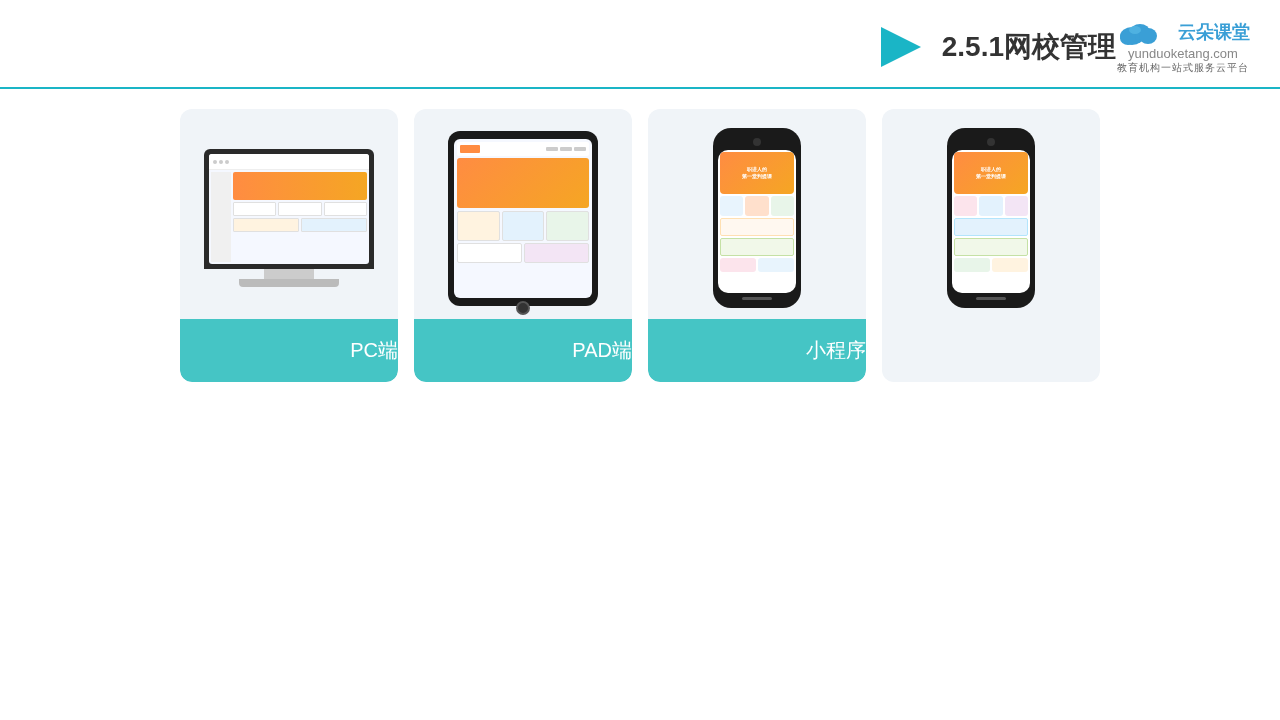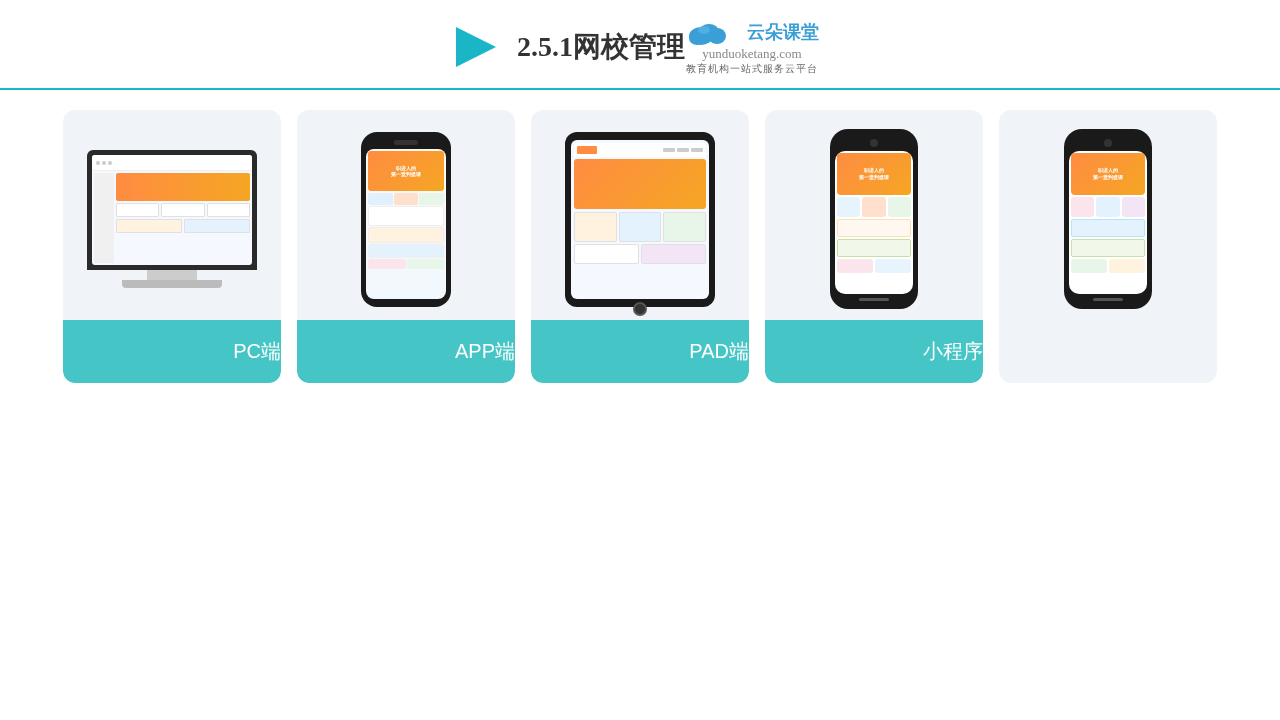--- a/index.html
+++ b/index.html
@@ -13,24 +13,23 @@
     .page {
       width: 1280px;
       height: 720px;
       position: relative;
       background: #fff;
     }
     
     .header {
       display: flex;
       align-items: center;
-      justify-content: center;
+      justify-content: flex-end;
       padding: 18px 30px 12px 20px;
       border-bottom: 2px solid #1ab5c6;
-      font-family: Liberation Serif, serif;
     }
     .header-left {
       display: flex;
       align-items: center;
       gap: 16px;
     }
     .play-icon {
       width: 50px;
       height: 50px;
     }
@@ -447,47 +446,20 @@
               </div>
             </div>
           </div>
           <div class="pc-stand"></div>
           <div class="pc-base"></div>
         </div>
       </div>
       <div class="card-label">PC端</div>
     </div>
 
-    <div class="card">
-      <div class="card-image-area">
-        <div class="phone-mockup">
-          <div class="phone-notch"></div>
-          <div class="phone-screen">
-            <div class="phone-screen-content">
-              <div class="phone-banner">
-                <div class="phone-banner-text">职进人的<br>第一堂判提课</div>
-              </div>
-              <div class="phone-row">
-                <div class="phone-icon-sm"></div>
-                <div class="phone-icon-sm" style="background:#ffe0cc;"></div>
-                <div class="phone-icon-sm" style="background:#e8f5e9;"></div>
-              </div>
-              <div class="phone-card-sm"></div>
-              <div class="phone-card-sm" style="background:#fff3e0;height:16px;"></div>
-              <div class="phone-card-sm" style="background:#e3f2fd;height:14px;"></div>
-              <div class="phone-row">
-                <div class="phone-icon-sm" style="height:10px;background:#fce4ec;"></div>
-                <div class="phone-icon-sm" style="height:10px;background:#e8f5e9;"></div>
-              </div>
-            </div>
-          </div>
-        </div>
-      </div>
-      <div class="card-label">APP端</div>
-    </div>
 
     <div class="card">
       <div class="card-image-area">
         <div class="tablet-mockup">
           <div class="tablet-screen">
             <div class="tablet-screen-content">
               <div class="tablet-navbar">
                 <div class="tablet-logo-sm"></div>
                 <div class="tablet-nav-items">
                   <div class="tablet-nav-item"></div>

